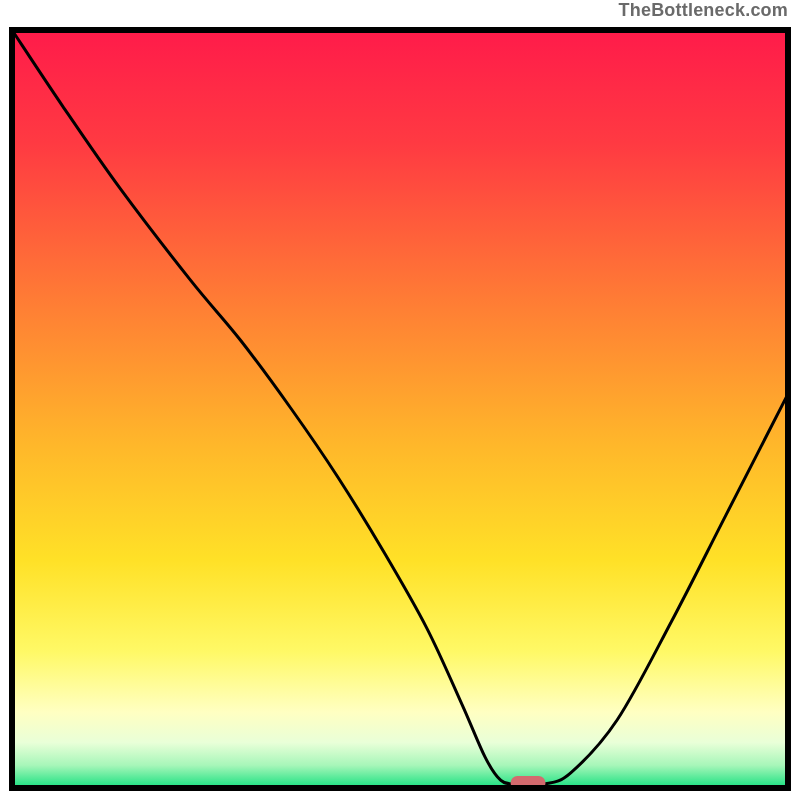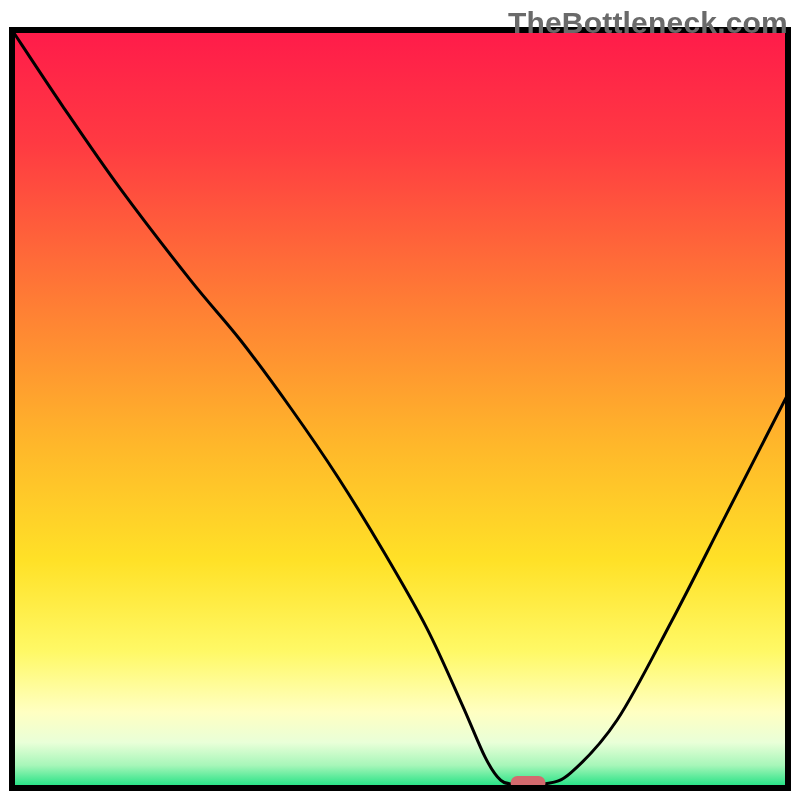--- a/index.html
+++ b/index.html
@@ -10,23 +10,23 @@
     background: #ffffff;
     font-family: Arial, Helvetica, sans-serif;
   }
   .frame {
     position: relative;
     width: 800px;
     height: 800px;
   }
   .watermark {
     position: absolute;
-    top: 6px;
+    top: 0;
     right: 12px;
-    font-size: 30px;
+    font-size: 18px;
     font-weight: bold;
     color: #6a6a6a;
     letter-spacing: 0.2px;
     z-index: 10;
   }
   svg.chart {
     position: absolute;
     top: 0;
     left: 0;
   }

